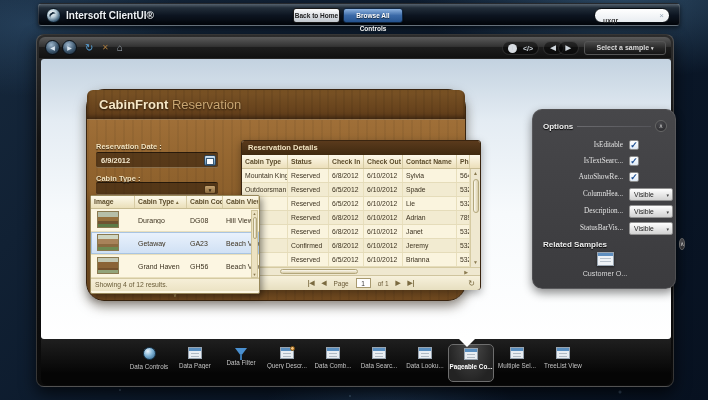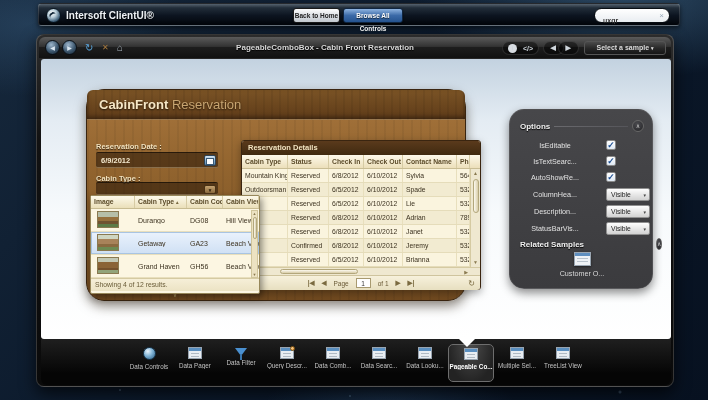--- a/index.html
+++ b/index.html
@@ -135,31 +135,31 @@
   .ci2 { background:linear-gradient(180deg,#cfd6c2 0 28%, #a8835a 28% 60%, #8a6a40 60% 80%, #6d8a52 80%); }
   .ci3 { background:linear-gradient(180deg,#c2c8b4 0 30%, #8a6336 30% 64%, #74512c 64% 82%, #93a47a 82%); }
   .pop-status { height:13px; background:linear-gradient(180deg,#f6efd8,#ece3c4); border-top:1px solid #d5caa2;
     font-size:6.8px; color:#6a5c38; line-height:12px; padding-left:4px; }
   .pop-grip { text-align:center; font-size:6px; color:#8a7a50; line-height:8px; }
   .pop-scroll { position:absolute; right:1px; top:14px; width:7px; height:68px; background:#ece2c2;
     border:1px solid #d0c49a; font-size:4px; color:#8a7a50; text-align:center; }
   .pop-scroll .thumb { margin:1px auto; width:4px; height:22px; background:linear-gradient(90deg,#fdfaf0,#d8cda9);
     border:1px solid #b3a77c; border-radius:2px; }
   
-  .options { position:absolute; left:468px; top:50px; width:144px; height:180px; border-radius:15px;
+  .options { position:absolute; left:491px; top:50px; width:144px; height:180px; border-radius:10px;
     background:linear-gradient(180deg,#47474a,#3b3b3e); border:1px solid rgba(255,255,255,.10);
     box-shadow:0 4px 10px rgba(0,0,0,.45); z-index:8; }
   .opt-sec { position:absolute; left:10px; right:8px; display:flex; align-items:center; gap:4px; }
   .opt-sec .txt { font-size:8px; font-weight:bold; color:#f0f0f0; text-shadow:0 1px 1px #000; white-space:nowrap; }
   .opt-sec .line { flex:1; height:1px; background:linear-gradient(90deg,#6a6a6e,#55555a); }
   .collapse { width:12px; height:12px; border-radius:50%; background:radial-gradient(circle at 40% 30%,#4a4a4e,#252528);
     border:1px solid #666; color:#ccc; font-size:6px; text-align:center; line-height:11px; }
   .opt-row { position:absolute; left:0; width:144px; height:14px; display:flex; align-items:center; }
-  .opt-row .lbl { width:96px; text-align:center; font-size:7.2px; color:#e2e2e2; padding-right:6px;
-    white-space:nowrap; overflow:hidden; }
+  .opt-row .lbl { width:96px; text-align:right; font-size:7.2px; color:#e2e2e2; padding-right:6px;
+    white-space:nowrap; overflow:hidden;font-family:Liberation Serif, serif; }
   .chk { width:10px; height:10px; border-radius:2px; background:linear-gradient(180deg,#fff,#dfe9f4);
     border:1px solid #8a8a8a; color:#1d4e92; font-size:9px; font-weight:bold; line-height:9px; text-align:center; }
   .ddl { width:44px; height:13px; border-radius:2px; background:linear-gradient(180deg,#fefefe,#d2d2d2);
     border:1px solid #909090; font-size:6.8px; color:#222; line-height:11px; padding-left:4px; position:relative; }
   .ddl .caret { position:absolute; right:3px; top:0; font-size:5px; color:#444; line-height:12px; }
   .thumbwin { position:absolute; left:64px; width:17px; height:14px; background:#eef2f6; border:1px solid #9aa6b2;
     box-shadow:inset 0 3px 0 #5f8fc0, 0 1px 2px rgba(0,0,0,.5); }
   .thumbwin::after { content:""; position:absolute; left:2px; top:5px; right:2px; height:6px;
     background:repeating-linear-gradient(180deg,#b8c2cc 0 1px, transparent 1px 3px); }
   .related-lbl { position:absolute; left:0; width:144px; text-align:center; font-size:7.2px; color:#d8d8d8; }
@@ -202,21 +202,20 @@
   </div>
 
   <div class="window">
 
     <div class="wtitle">
       <div class="navcirc" style="left:6px;">◀</div>
       <div class="navcirc" style="left:23px;">▶</div>
       <div class="ticon" style="left:46px;color:#5aa7e0;">↻</div>
       <div class="ticon" style="left:63px;color:#a87a3e;font-size:8px;">✕</div>
       <div class="ticon" style="left:78px;color:#aab6c2;">⌂</div>
-      <div class="title">PageableComboBox - Cabin Front Reservation</div>
       <div class="pillgrp" style="right:132px;">
         <span class="infoglyph">i</span>
         <span>&lt;/&gt;</span>
       </div>
       <div class="pillgrp" style="right:107px;padding:0 7px;">
         <span>◀</span>
       </div>
       <div class="pillgrp" style="right:92px;padding:0 7px;">
         <span>▶</span>
       </div>

